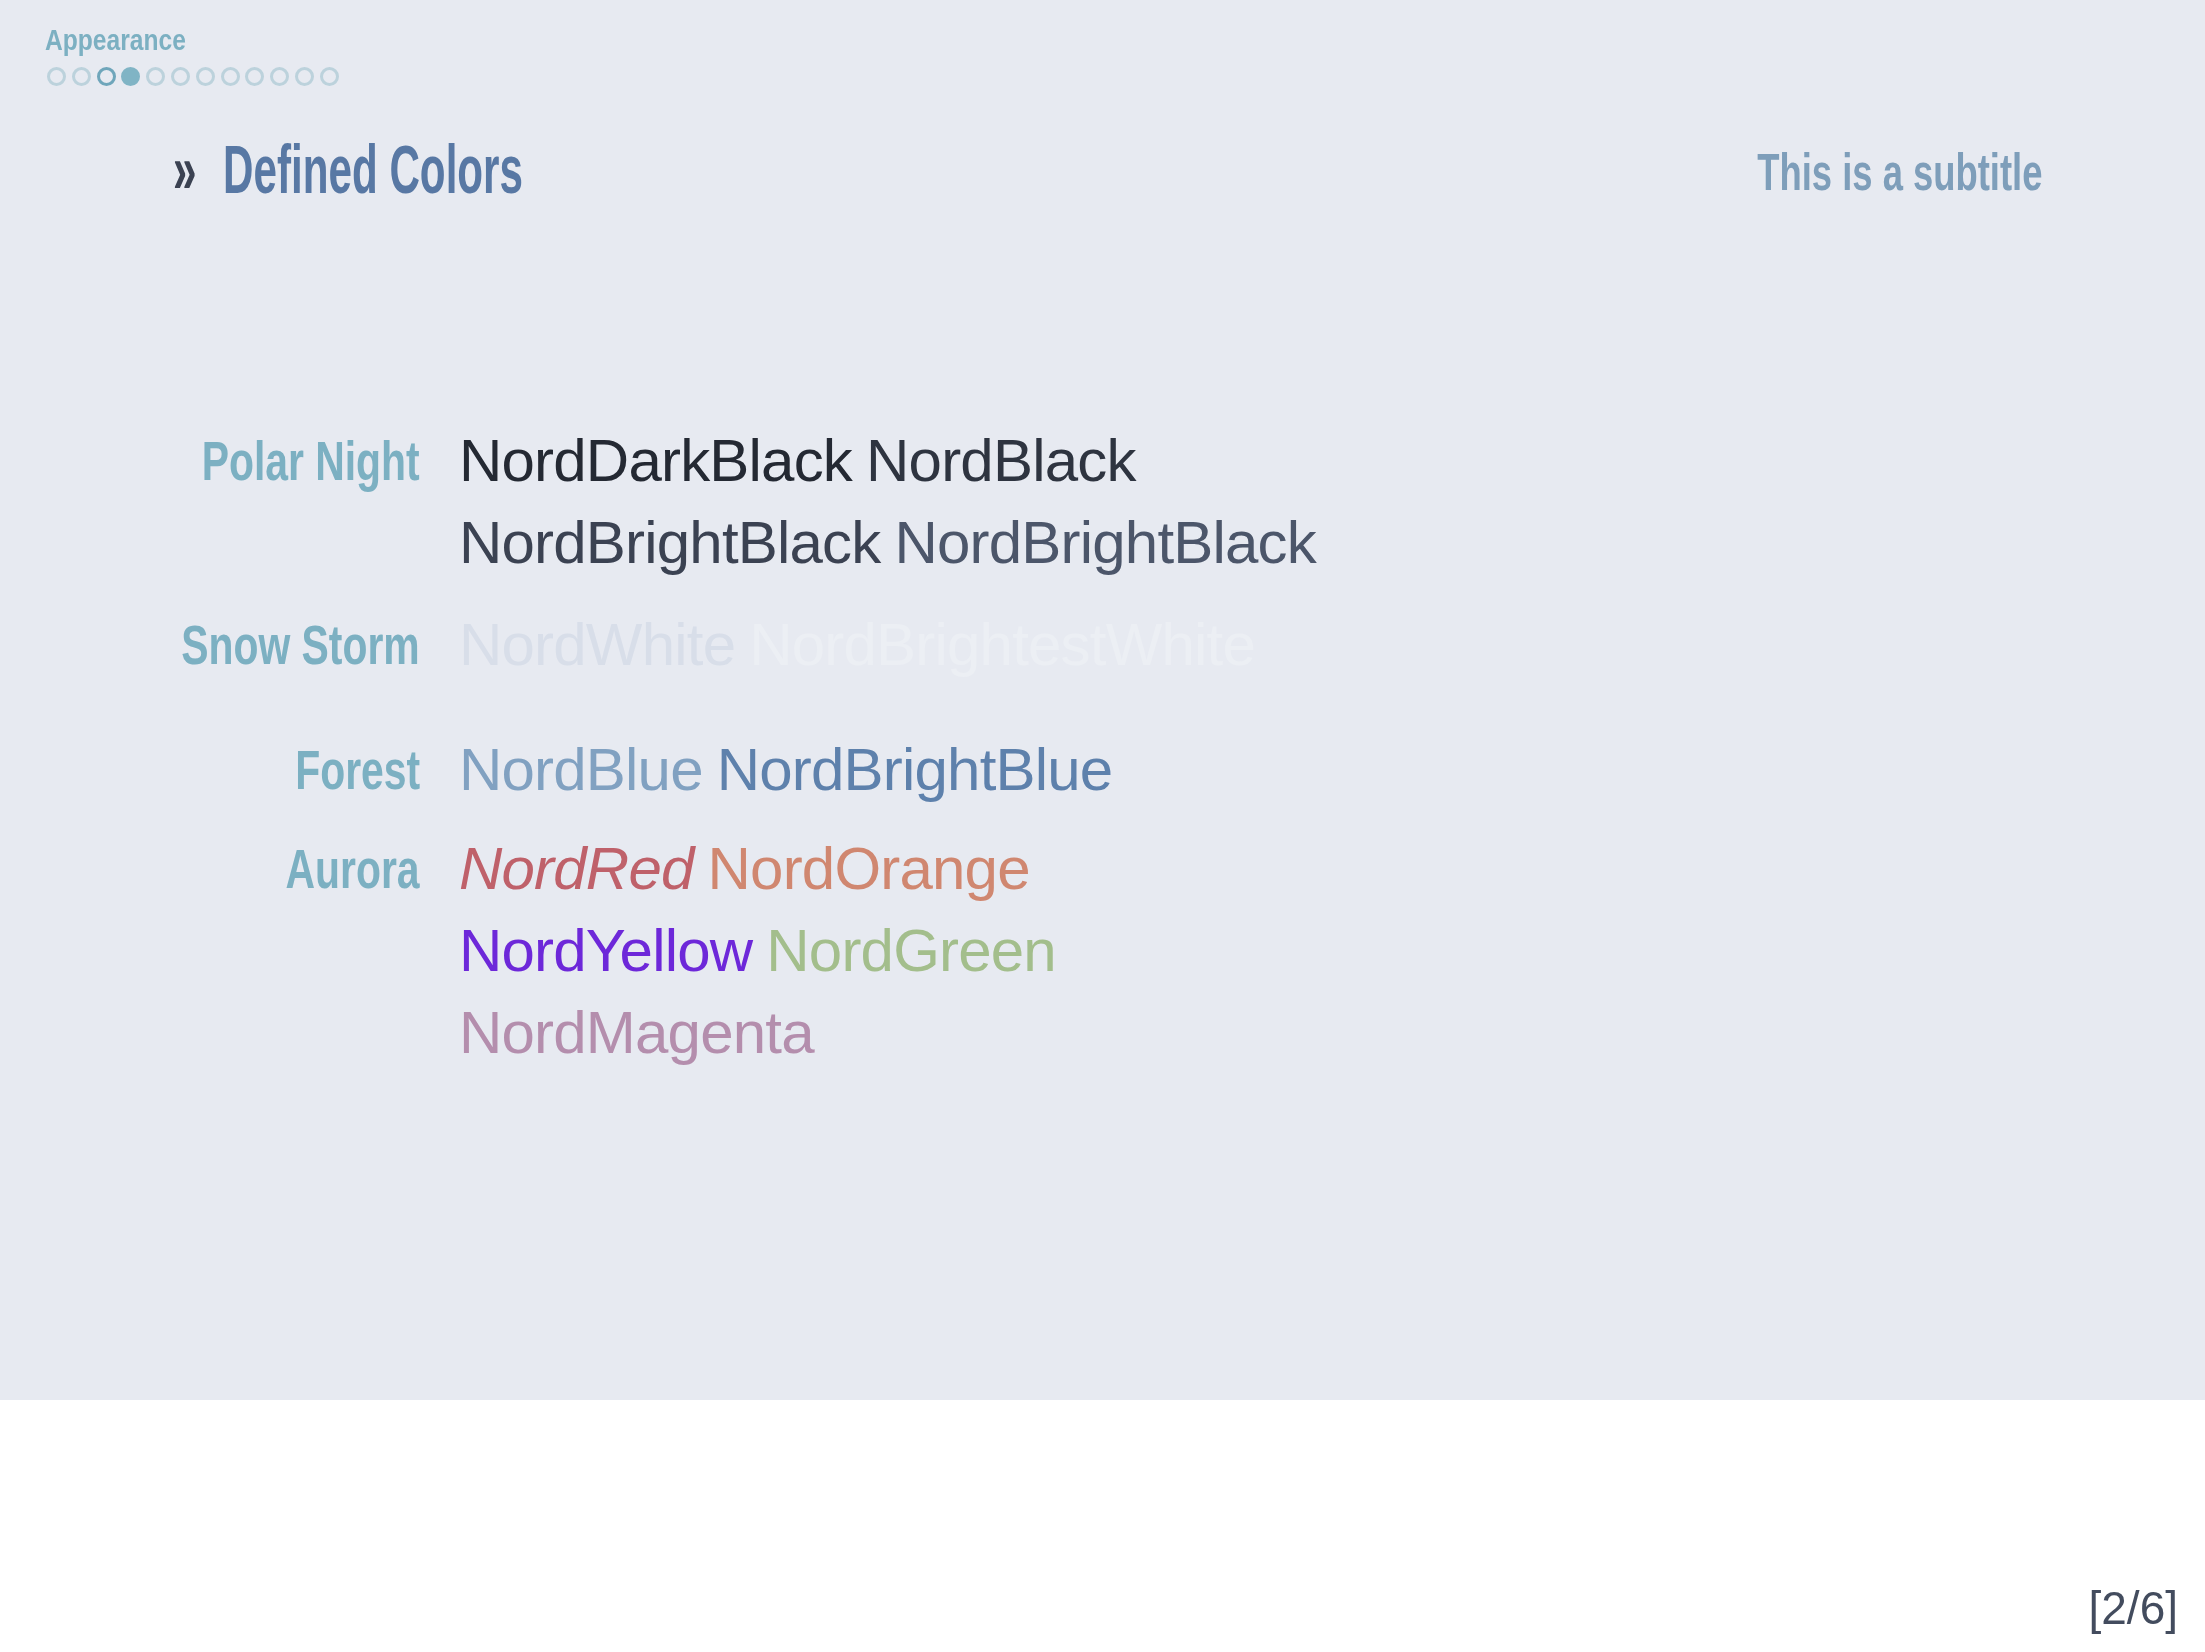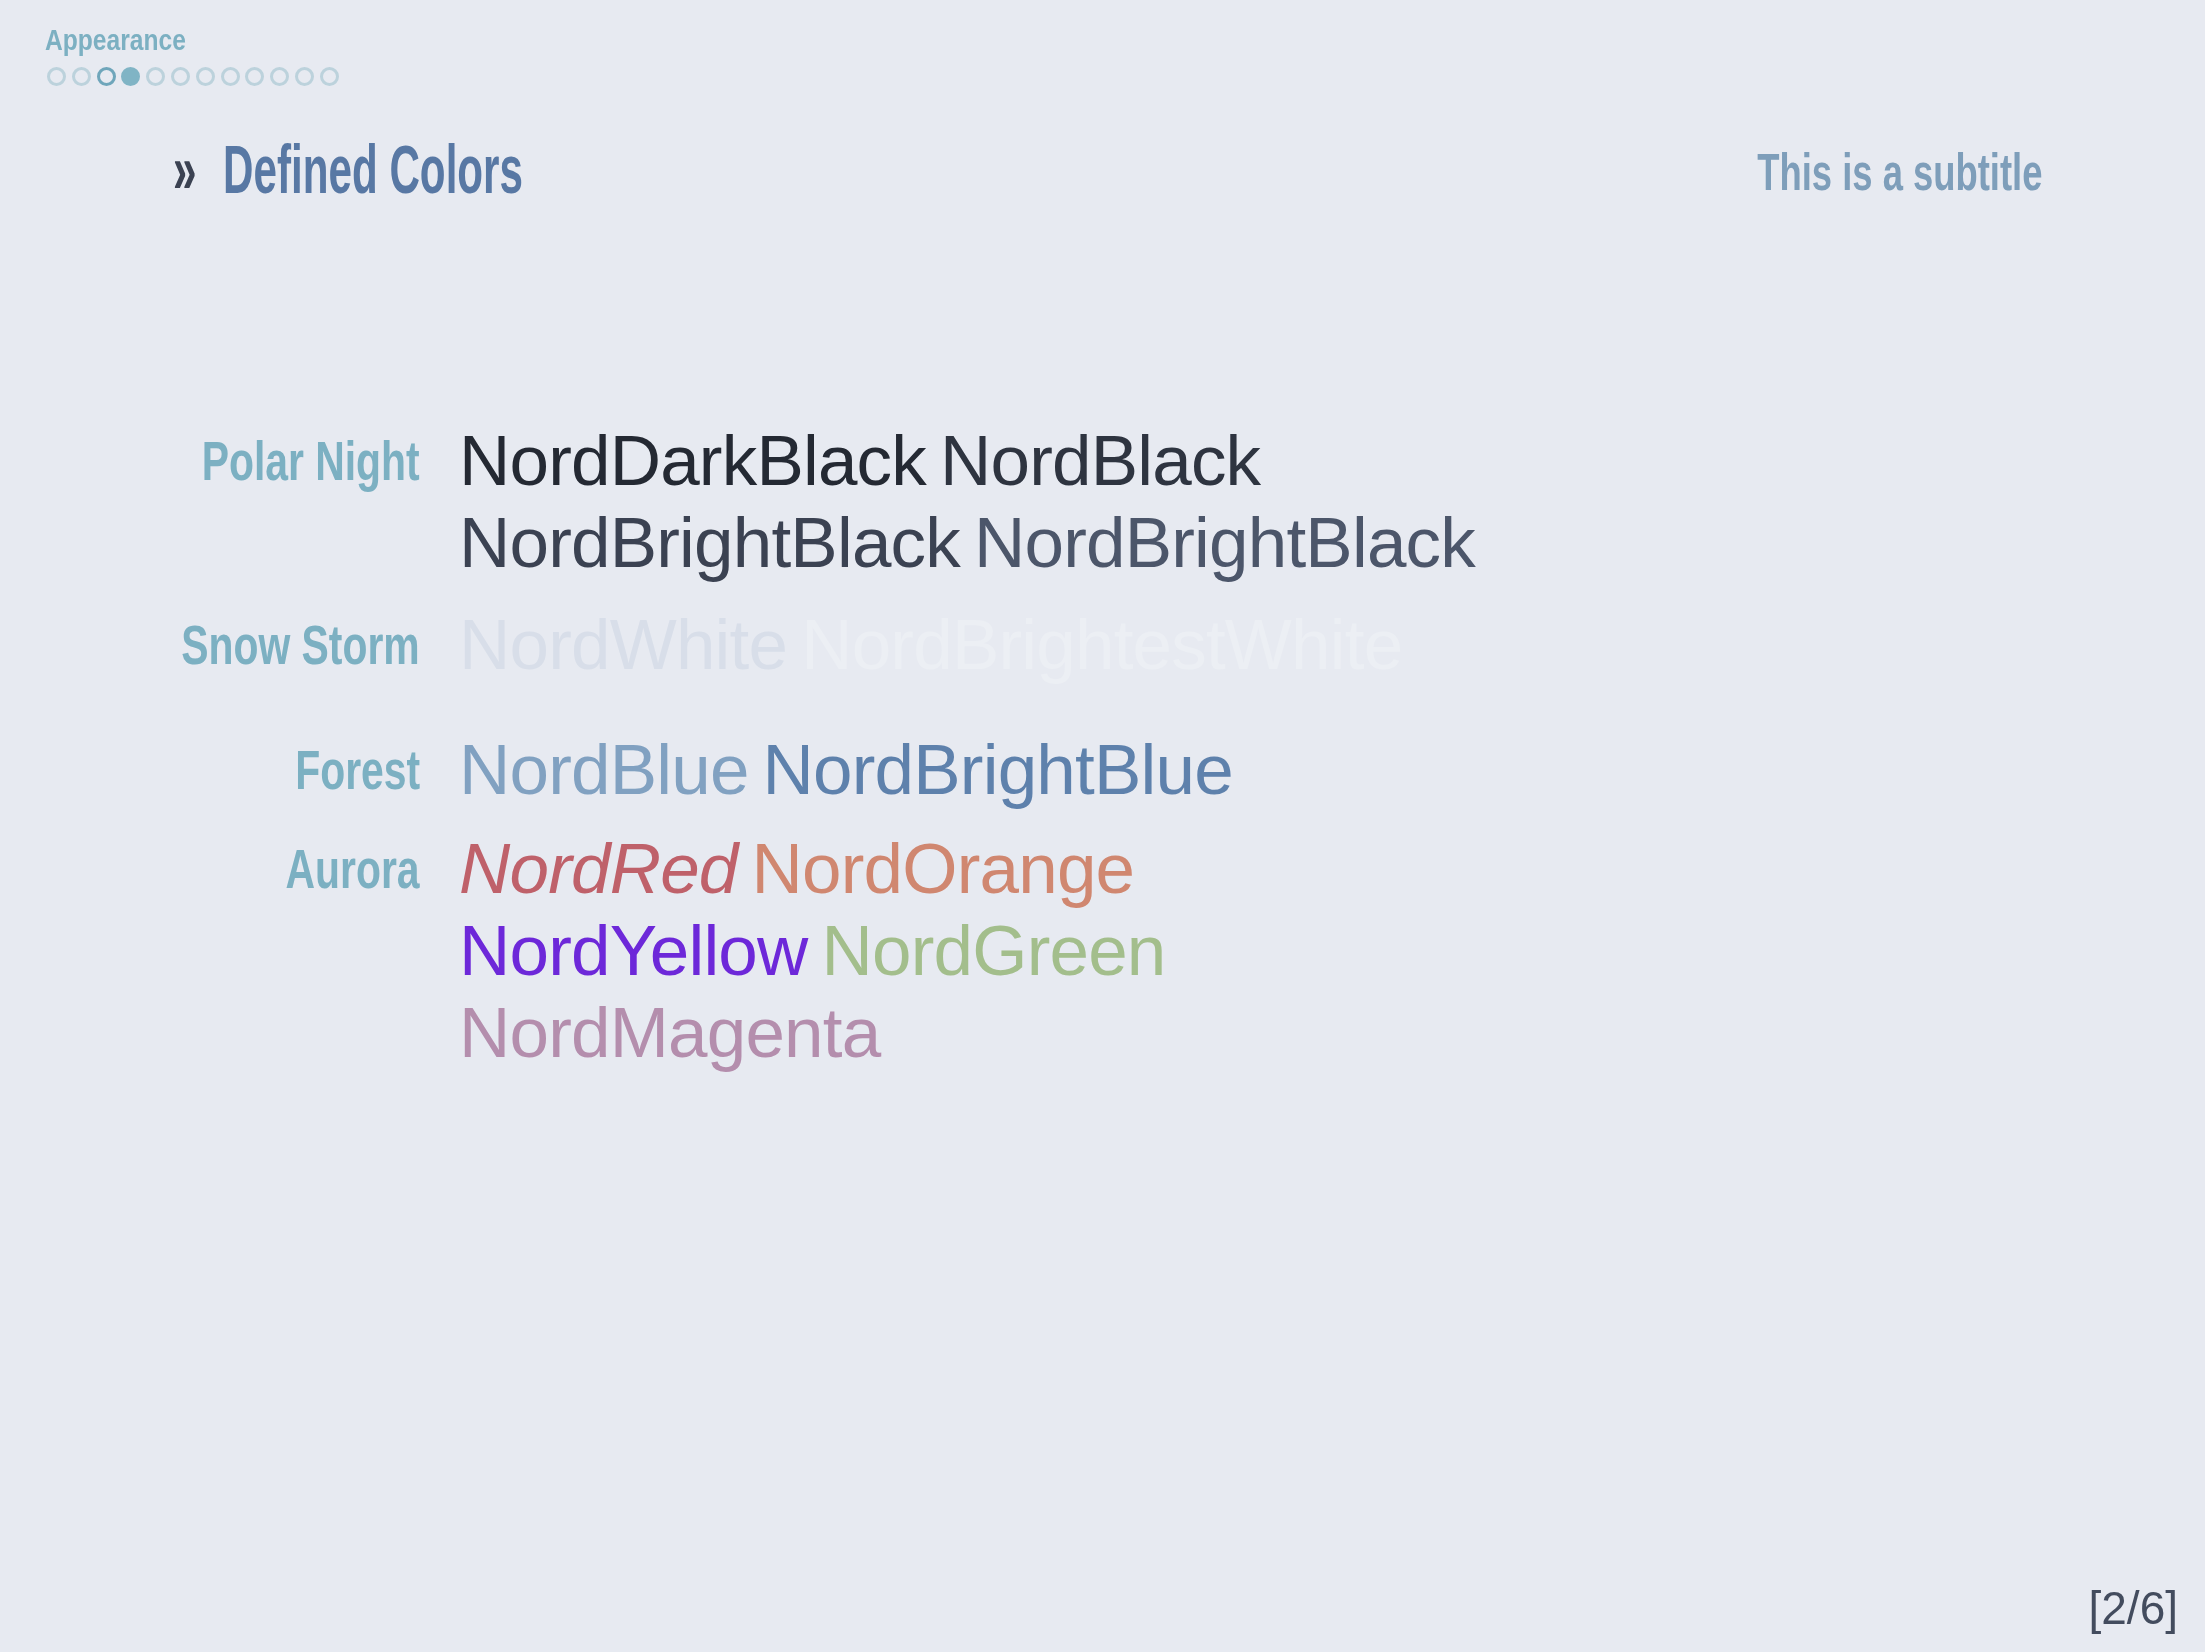--- a/index.html
+++ b/index.html
@@ -3,21 +3,21 @@
 <meta charset="utf-8">
 <style>
   html, body { margin: 0; padding: 0; }
   body {
     width: 2205px; height: 1652px;
     font-family: "Liberation Sans", sans-serif;
     overflow: hidden;
   }
   .slide {
     position: relative;
-    width: 2205px; height: 1652px;
+    width: 2205px; height: 1400px;
     background: var(--bg, #E7EAF1);
   }
 
   
   .section-header {
     position: absolute; left: 45px; top: 25px;
     font-size: 30px; font-weight: 700; line-height: 1;
     color: var(--header-color, #7CB0C2);
     white-space: nowrap;
   }
@@ -66,21 +66,21 @@
     text-align: right;
     font-size: 56px; font-weight: 700; line-height: 82px;
     color: var(--label-color, #7CB0C2);
     white-space: nowrap;
     padding-left: 9px;
   }
   .row-label > span { display: inline-block; transform: scaleX(0.73); transform-origin: 100% 55%; }
   .row-lines { margin-left: 39px; }
   .line {
     display: flex; column-gap: 86px;
-    font-size: 71px; font-weight: 400; line-height: 82px;
+    font-size: 60px; font-weight: 400; line-height: 82px;
     letter-spacing: -0.8px; white-space: nowrap; gap: 14px;
   }
 
   
   .page-indicator {
     position: absolute; right: 27px; top: 1585px;
     font-size: 46px; line-height: 1;
     color: var(--page-color, #434C5E);
   }
 </style>

